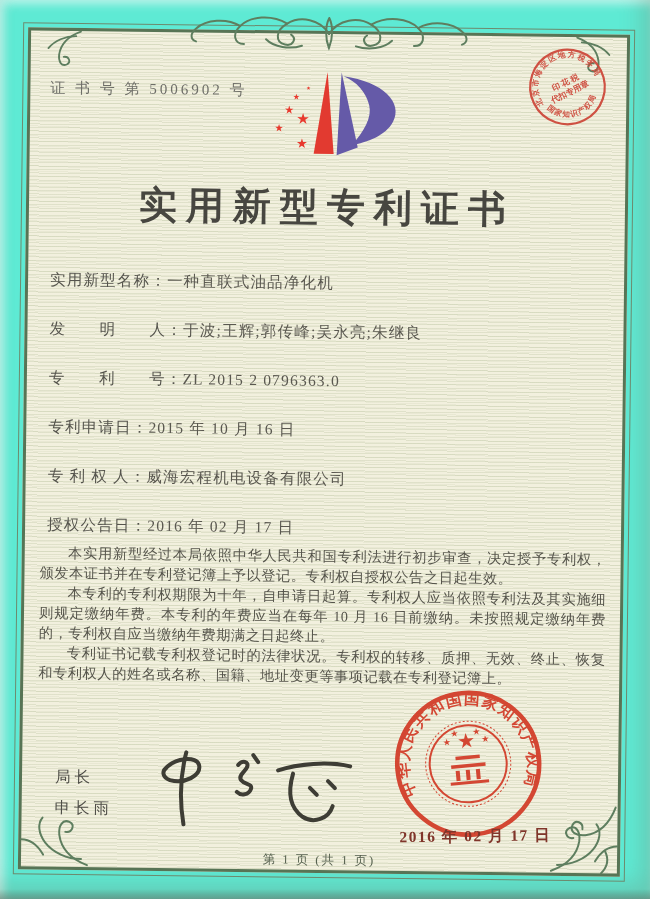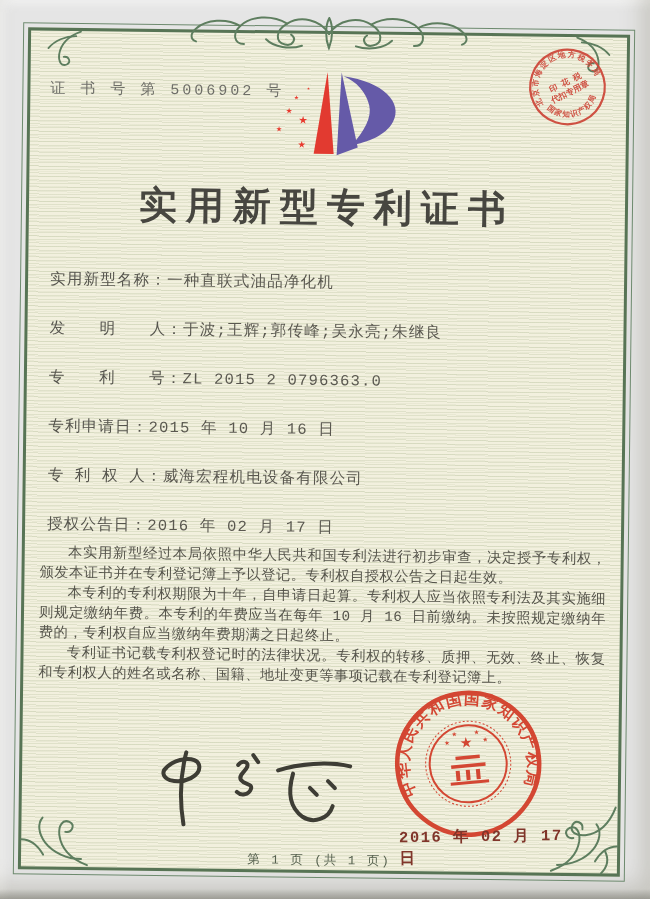--- a/index.html
+++ b/index.html
@@ -4,23 +4,22 @@
 <style>
   html,body{margin:0;padding:0;}
   body{
     width:650px;height:899px;overflow:hidden;
     background:#fbfaf5;
     font-family:"Liberation Serif","DejaVu Serif",serif;
     position:relative;
   }
   .page{
     position:absolute;inset:0;
-    background:#e5e5e5;
+    background:#5eead4;
     box-shadow:inset -8px -14px 22px rgba(120,115,95,.28), inset 4px 4px 10px rgba(255,255,255,.6);
-    font-family:Liberation Mono, monospace;
   }
   .page::after{
     content:"";position:absolute;left:0;right:0;bottom:0;height:10px;
     background:linear-gradient(180deg,rgba(0,0,0,0),rgba(70,70,60,.35));
     pointer-events:none;
   }
   .frame{
     position:absolute;left:18px;top:26px;width:610px;height:850px;
     border:1.5px solid #6d8a6e;
     transform:rotate(0.7deg);
@@ -187,20 +186,24 @@
           <span class="label">授权公告日：</span><span class="value">2016 年 02 月 17 日</span>
         </div>
       </div>
 
       <div class="paragraphs">
         <p>本实用新型经过本局依照中华人民共和国专利法进行初步审查，决定授予专利权，颁发本证书并在专利登记簿上予以登记。专利权自授权公告之日起生效。</p>
         <p>本专利的专利权期限为十年，自申请日起算。专利权人应当依照专利法及其实施细则规定缴纳年费。本专利的年费应当在每年 10 月 16 日前缴纳。未按照规定缴纳年费的，专利权自应当缴纳年费期满之日起终止。</p>
         <p>专利证书记载专利权登记时的法律状况。专利权的转移、质押、无效、终止、恢复和专利权人的姓名或名称、国籍、地址变更等事项记载在专利登记簿上。</p>
       </div>
 
+      <div class="signer">
+        <div>局长</div>
+        <div>申长雨</div>
+      </div>
 
       <svg class="signature" width="235" height="92" viewBox="0 0 235 92">
         <g stroke="#3e3d35" stroke-width="4" fill="none" stroke-linecap="round" stroke-linejoin="round">
           <path d="M46,8 C41,28 39,52 44,80"></path>
           <path d="M24,26 C34,13 57,11 59,21 C61,31 45,40 30,36 C22,33 22,27 26,24"></path>
           <path d="M98,20 C102,15 109,16 107,22 C105,27 98,30 101,35 C105,40 113,38 111,44 C109,50 101,51 97,47"></path>
           <path d="M113,10 L118,17"></path>
           <path d="M138,25 C158,18 188,15 210,20"></path>
           <path d="M153,28 C148,46 150,62 163,71 C174,78 189,73 193,60"></path>
           <path d="M170,42 L177,49"></path>

